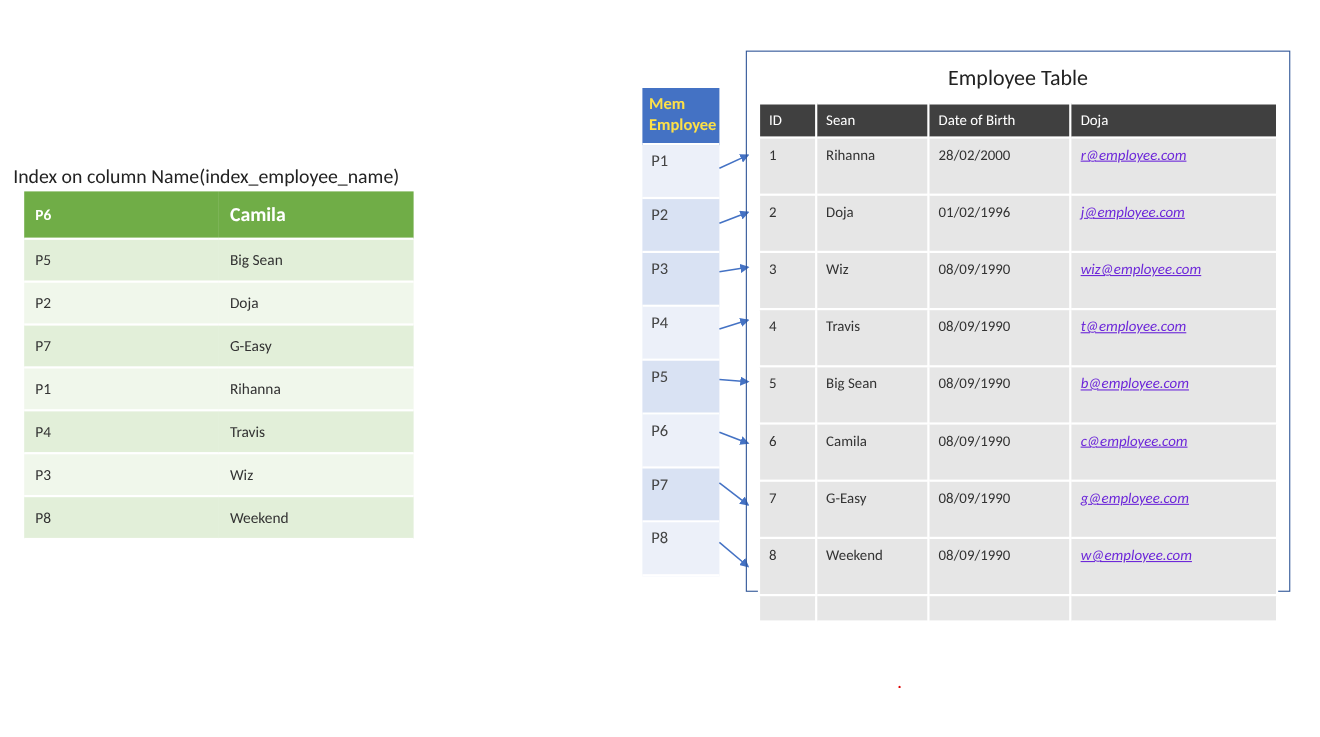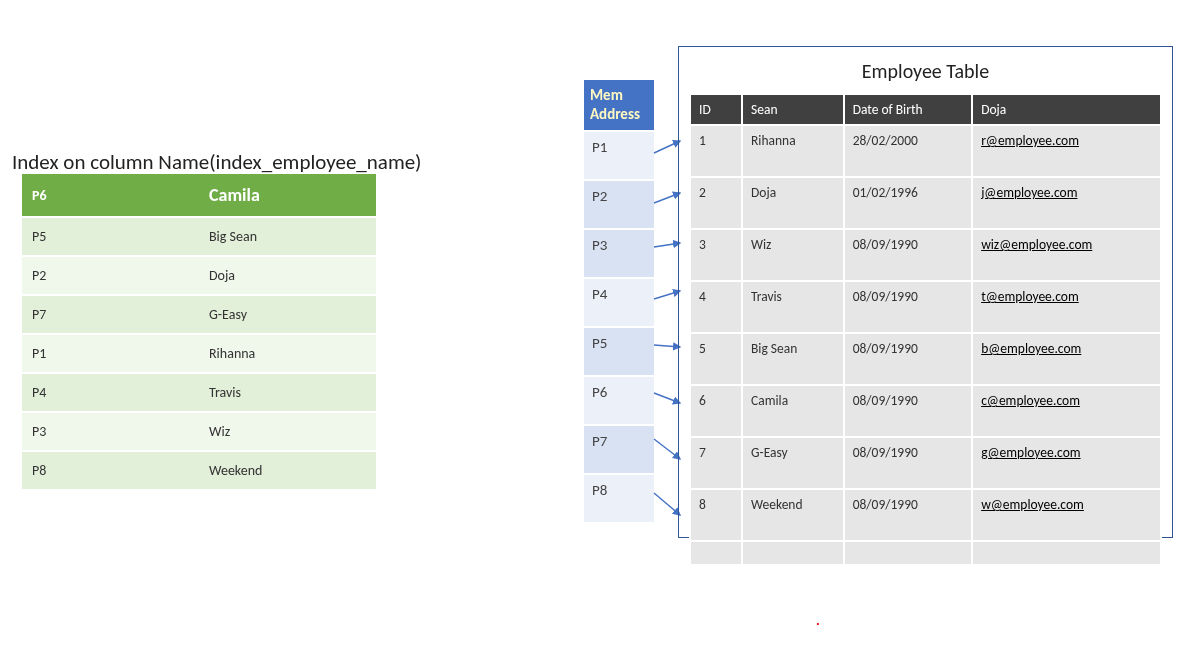--- a/index.html
+++ b/index.html
@@ -11,21 +11,21 @@
     font-family: Calibri, Arial, sans-serif;
     background: #fff;
     position: relative;
     font-size: 14px;
     color: #333;
   }
   .index-title {
     position: absolute;
     left: 12px;
     top: 149px;
-    font-size: 21px;
+    font-size: 18px;
     color: #222;
   }
   .index-table {
     position: absolute;
     left: 22px;
     top: 174px;
     width: 354px;
     border-collapse: collapse;
   }
   .index-table td {
@@ -37,21 +37,21 @@
   .idx-head td:first-child { background: #70ad47; }
   .idx-head td:last-child { background: #70ad47; font-size: 18px; }
   .idx-a td { background: #e2efd9; }
   .idx-b td { background: #f0f7eb; }
 
   .mem-header {
     position: absolute;
     left: 584px; top: 80px;
     width: 70px; height: 52px;
     background: #4472c4;
-    color: #fef9c3;
+    color: #fde047;
     font-weight: bold;
     font-size: 15px;
     padding: 6px 6px;
     line-height: 1.25;
     border-bottom: 2px solid #fff;
   }
   .mem-col {
     position: absolute;
     left: 584px; top: 132px;
     width: 70px;
@@ -94,21 +94,21 @@
   }
   .emp-table td {
     background: #e6e6e6;
     padding: 6px 8px;
     border: 2px solid #fff;
     vertical-align: top;
     height: 52px;
   }
   .emp-table tbody tr td:first-child { width: 52px; }
   .emp-table tbody tr.last td { height: 24px; }
-  .email { color: #000000; text-decoration: underline; }
+  .email { color: #6d28d9; text-decoration: underline; font-style: italic; }
 
   .arrows {
     position: absolute;
     left: 652px; top: 115px;
     width: 32px; height: 440px;
     pointer-events: none;
   }
   .red-dot {
     position: absolute;
     left: 816px; top: 612px;
@@ -154,21 +154,21 @@
       </tr>
   <tr class="idx-a">
         <td>P8</td>
         <td>Weekend</td>
       </tr>
 </tbody>
   </table>
 
 <div class="mem-header">
   <span>Mem</span><br>
-  <span>Address</span>
+  <span>Employee</span>
 </div>
 
 <div class="mem-col">
   <div class="mem-cell mem-b">P1</div>
   <div class="mem-cell mem-a">P2</div>
   <div class="mem-cell mem-a">P3</div>
   <div class="mem-cell mem-b">P4</div>
   <div class="mem-cell mem-a">P5</div>
   <div class="mem-cell mem-b">P6</div>
   <div class="mem-cell mem-a">P7</div>

